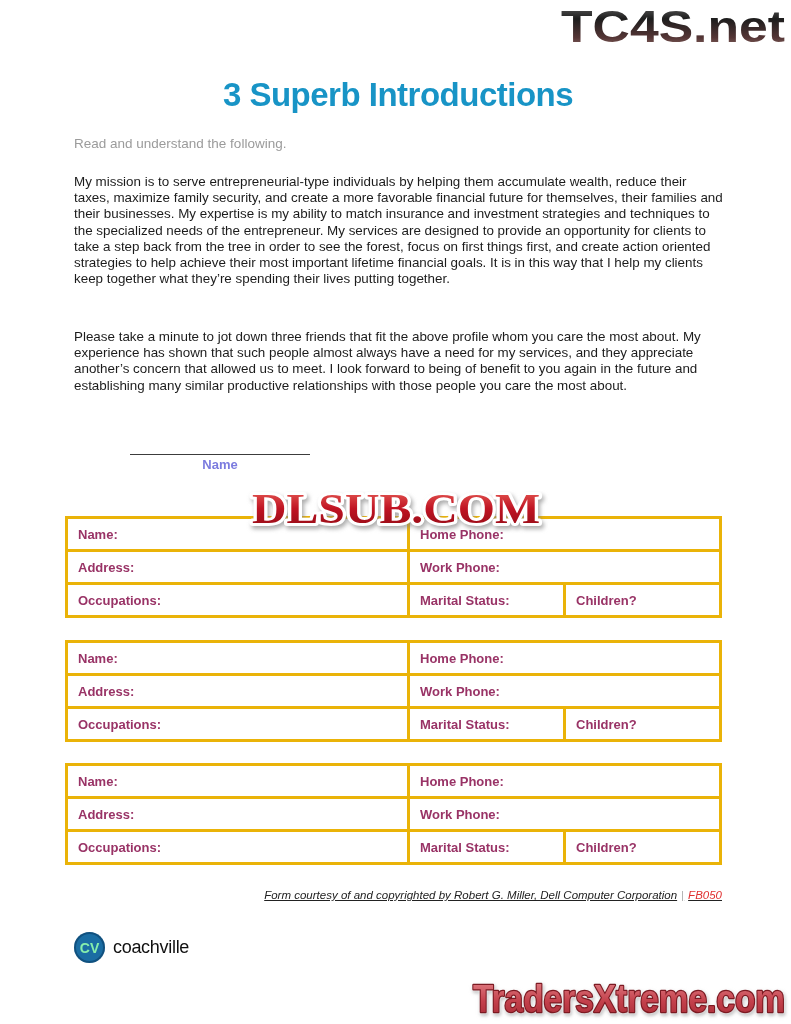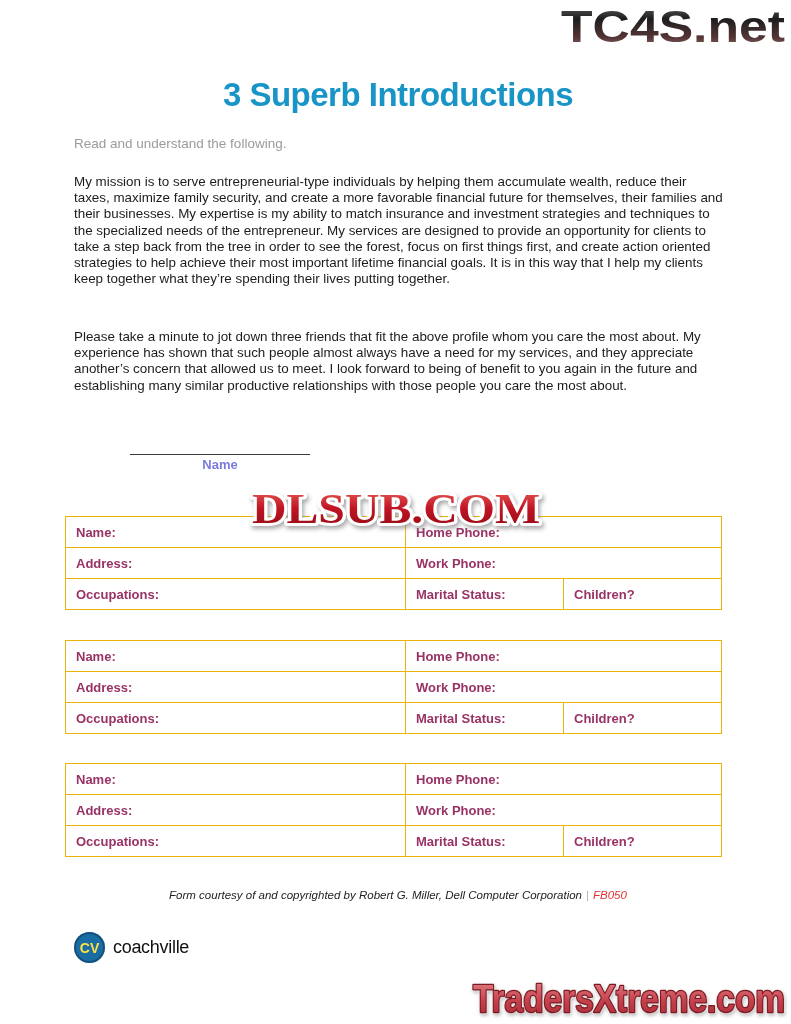--- a/index.html
+++ b/index.html
@@ -31,39 +31,39 @@
   .siglabel{margin-top:2px;text-align:center;font-size:13px;font-weight:bold;color:#7b7bdf;}
   
   .dlsub{position:absolute;top:482px;left:50%;transform:translateX(-50%);z-index:5;
          filter:drop-shadow(2px 3px 2px rgba(130,130,130,0.65));}
   
   .ref-table{
     position:absolute;left:65px;width:657px;border-collapse:collapse;table-layout:fixed;
   }
   .t0{top:516px;} .t1{top:640px;} .t2{top:763px;}
   .ref-table td{
-    border:1px solid #eab308;height:30px;padding:0 0 0 10px;vertical-align:middle;
+    border:3px solid #eab308;height:30px;padding:0 0 0 10px;vertical-align:middle;
   }
   .ref-table .c1{width:329px;}
   .ref-table .c2{width:165px;}
   .ref-table .c3{width:163px;}
   .lbl{font-size:13px;font-weight:bold;color:#993366;}
   
   .courtesy{
-    position:absolute;top:889px;left:74px;width:648px;text-align:center;
-    font-size:11.5px;font-style:italic;color:#222;
+    position:absolute;top:889px;left:74px;width:648px;text-align:right;
+    font-size:11.5px;font-style:italic;color:#222;text-decoration:underline;
   }
   .c-sep{color:#b0b0b0;font-style:normal;margin:0 4px;}
   .c-code{color:#e03131;font-style:italic;}
   
   .brandrow{position:absolute;top:932px;left:74px;width:648px;display:flex;align-items:center;}
   .cv-circle{
     display:inline-flex;align-items:center;justify-content:center;
     width:31px;height:31px;border-radius:50%;background:#1a6da3;
-    color:#fde047;font-weight:bold;font-size:14px;box-shadow:inset 0 0 0 2px rgba(0,30,60,0.35);
+    color:#86efac;font-weight:bold;font-size:14px;box-shadow:inset 0 0 0 2px rgba(0,30,60,0.35);
   }
   .cv-name{margin-left:8px;font-size:18px;font-weight:normal;color:#101010;letter-spacing:-0.3px;}
   .copyright{margin-left:60px;font-size:11px;color:#a6a6a6;}
   .copyright a{color:#2323cc;text-decoration:underline;cursor:pointer;margin-left:3px;}
   
   .traders{position:absolute;top:975px;right:1px;
            filter:drop-shadow(0 0 1.5px #ffffff) drop-shadow(1px 2px 1.5px rgba(140,140,140,0.6));}
   svg text{font-family:"Liberation Sans",sans-serif;}
   svg .serif{font-family:"Liberation Serif",serif;}
 </style>

